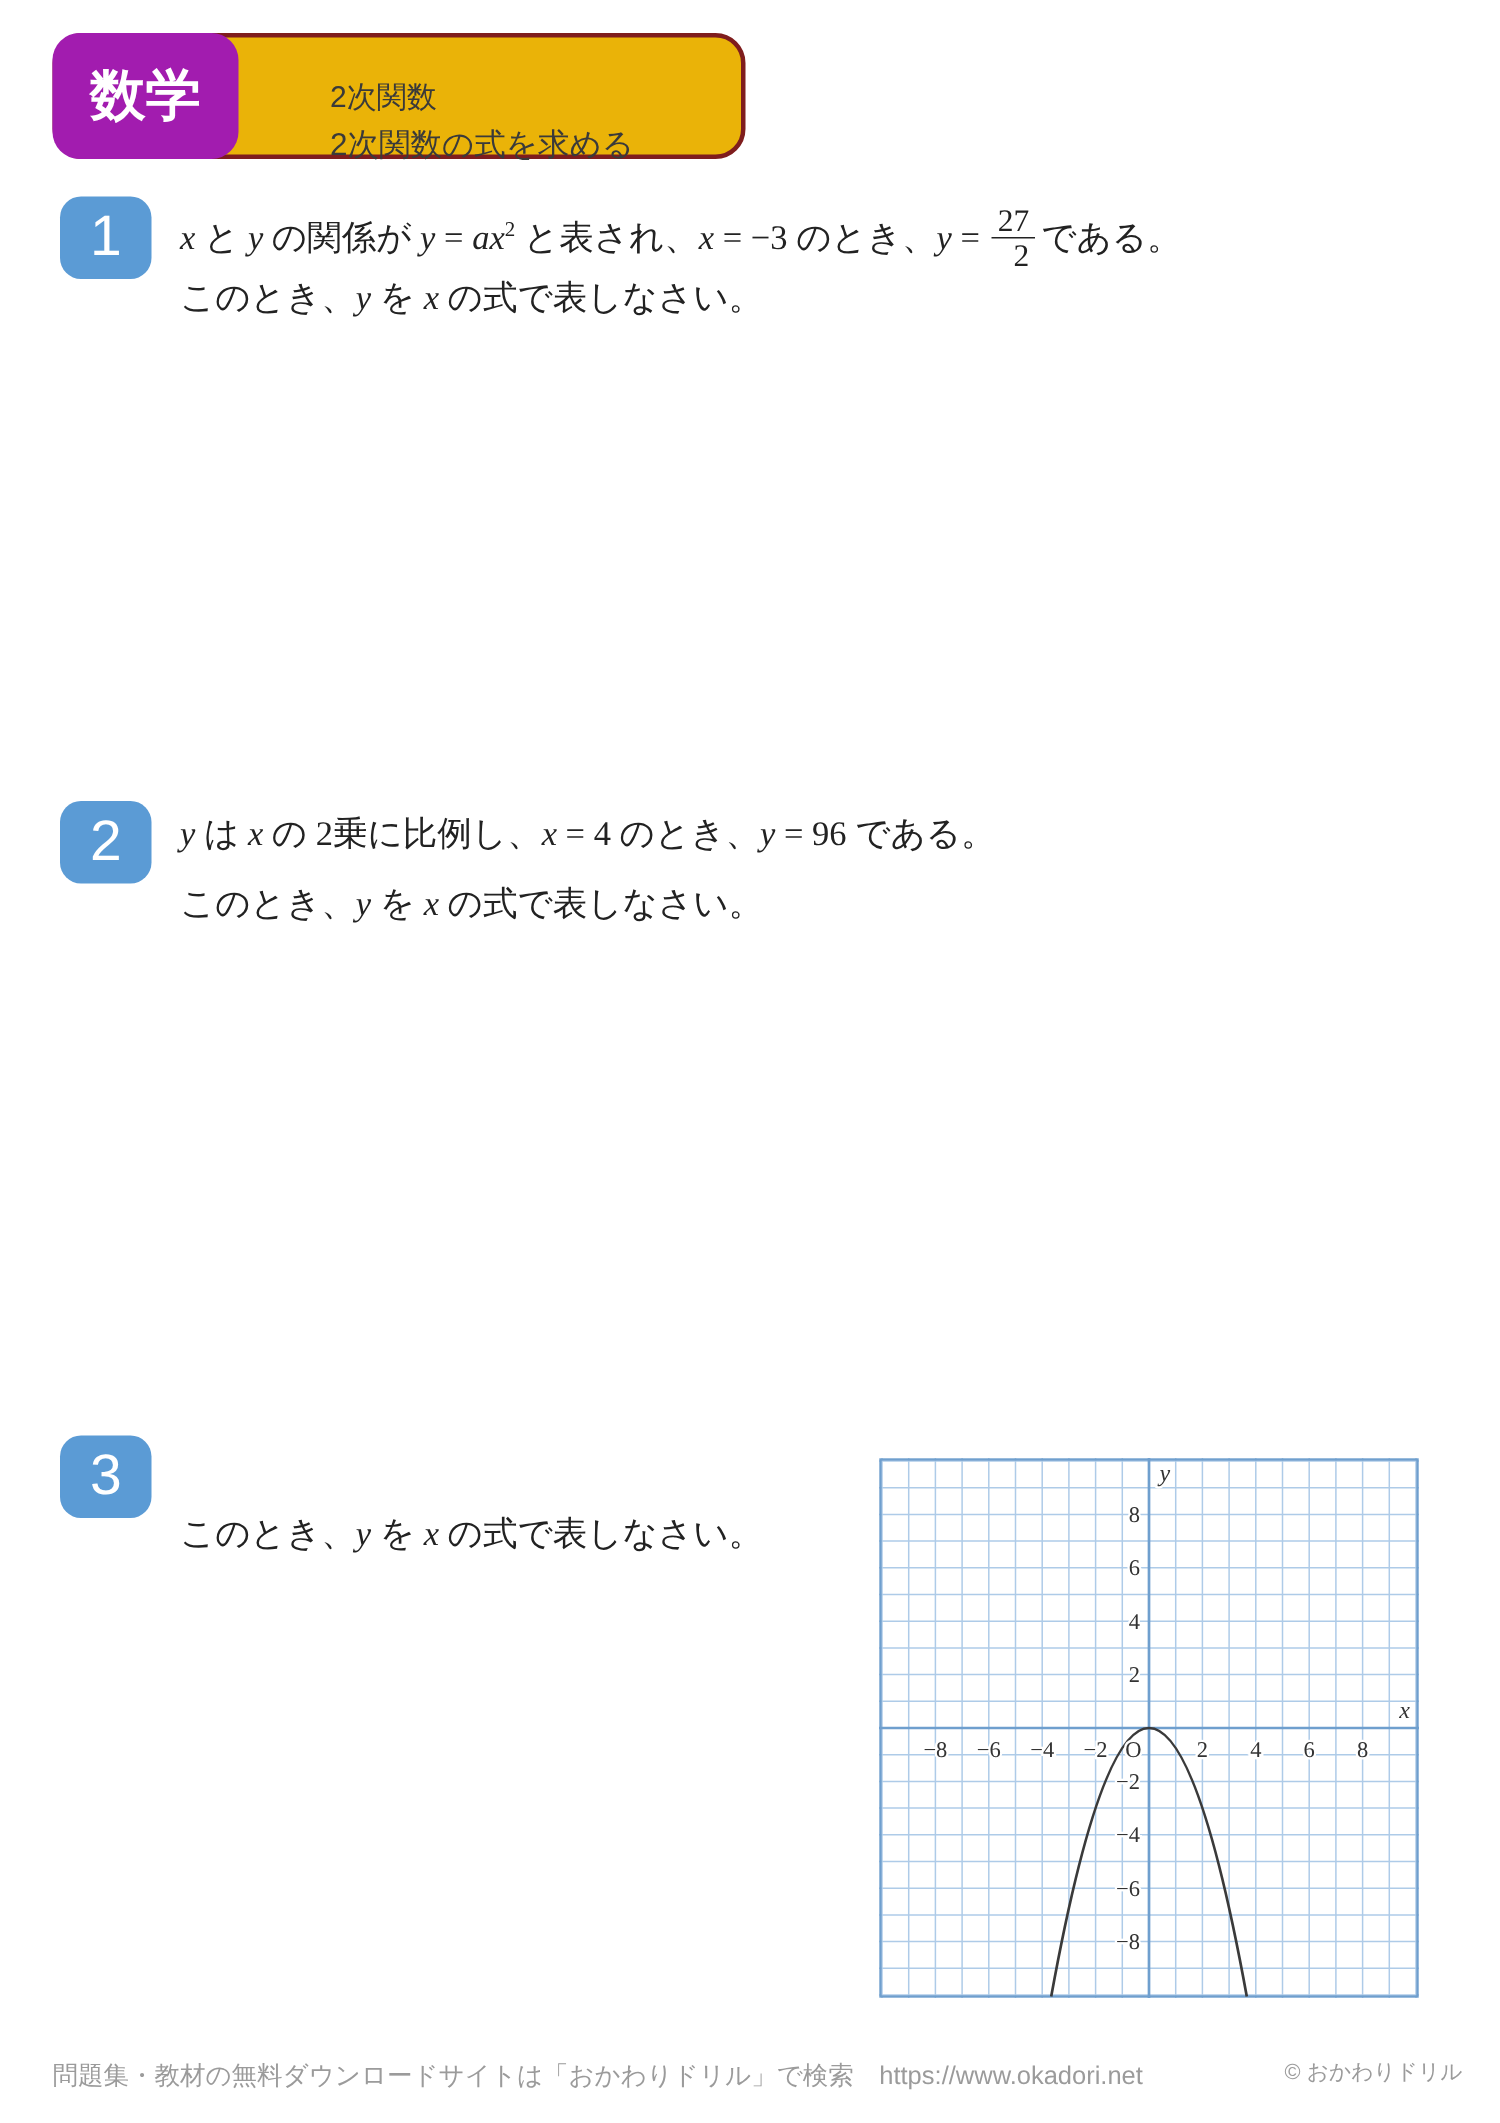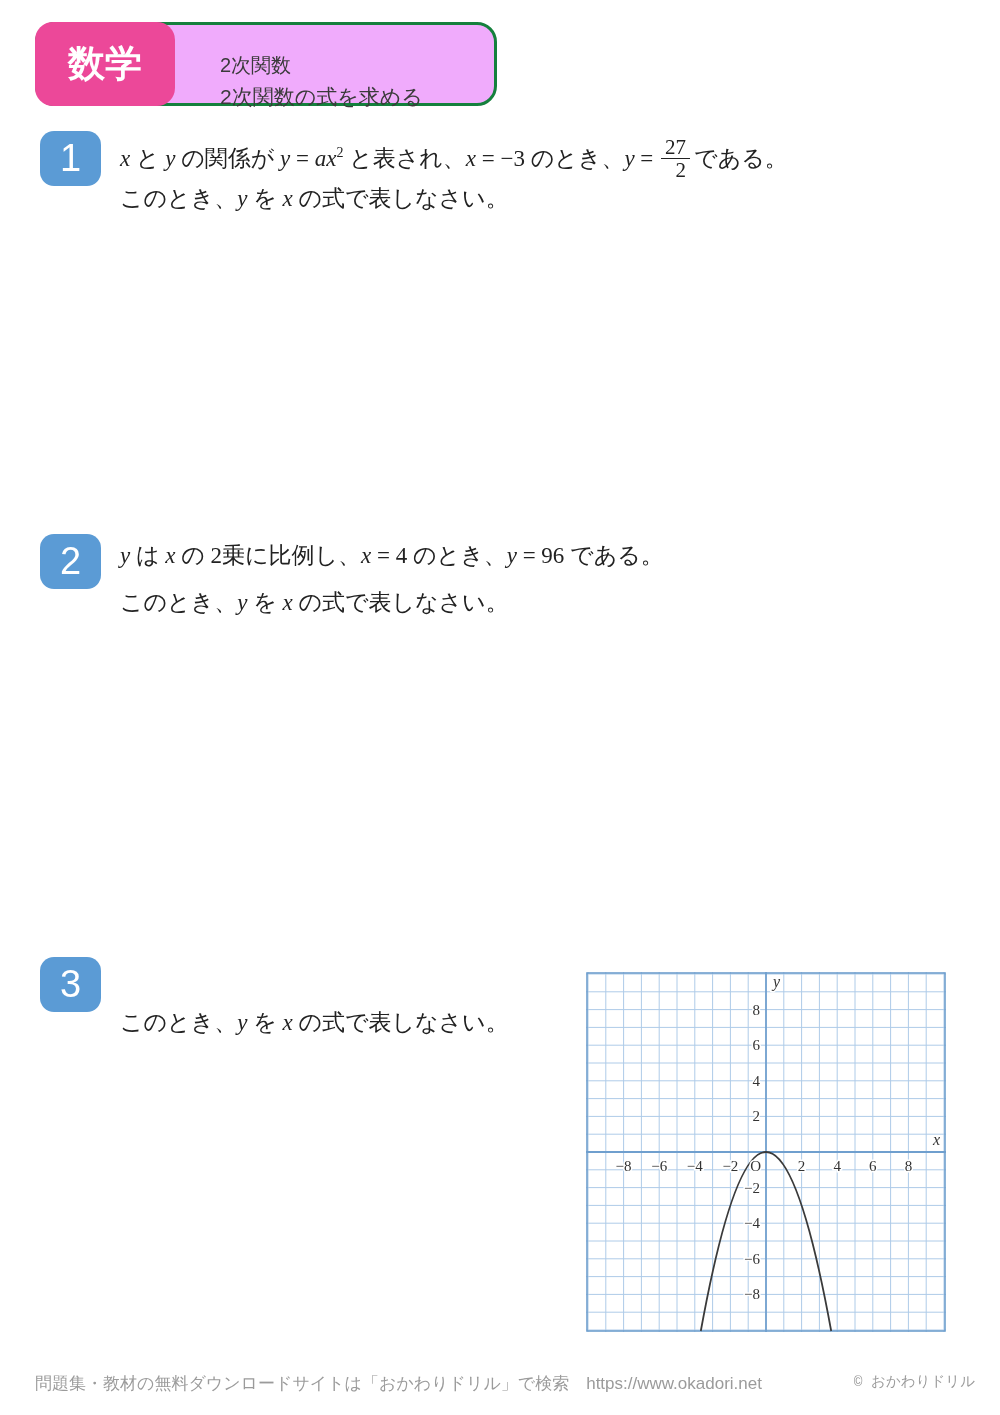--- a/index.html
+++ b/index.html
@@ -1,23 +1,23 @@
 <!DOCTYPE html>
 <html><head>
 <meta charset="utf-8">
 <style>
   html,body{margin:0;padding:0;background:#ffffff;}
   .page{position:relative;width:1000px;height:1415px;background:#fff;overflow:hidden;
         font-family:"Liberation Serif","DejaVu Serif",serif;color:#2b2b2b;}
 
   
   .header-box{position:absolute;left:35px;top:22px;width:462px;height:84px;
-              border:3px solid #15803d;border-radius:20px;background:#f0abfc;box-sizing:border-box;}
-  .subject-badge{position:absolute;left:35px;top:22px;width:140px;height:84px;
-                 background:#ec4899;border-radius:18px;display:flex;align-items:center;justify-content:center;
+              border:3px solid #7f1d1d;border-radius:20px;background:#eab308;box-sizing:border-box;}
+  .subject-badge{position:absolute;left:35px;top:22px;width:124px;height:84px;
+                 background:#a21caf;border-radius:18px;display:flex;align-items:center;justify-content:center;
                  color:#fff;font-size:37px;font-weight:bold;font-family:"Liberation Sans","DejaVu Sans",sans-serif;}
   .header-text{position:absolute;left:182px;top:28px;font-family:"Liberation Sans","DejaVu Sans",sans-serif;color:#3a3a3a;}
   .header-category{font-size:20px;line-height:24px;}
   .header-title{font-size:21px;line-height:36px;margin-top:2px;}
 
   
   .p-badge{position:absolute;width:61px;height:55px;background:#5b9bd5;border-radius:14px;
            display:flex;align-items:center;justify-content:center;color:#fff;font-size:38px;
            font-family:"Liberation Sans","DejaVu Sans",sans-serif;}
   .p-line{position:absolute;left:120px;font-size:23px;color:#222;white-space:pre;}
@@ -30,21 +30,21 @@
   .frac .den{border-top:1.6px solid #222;padding:0 4px;}
   .frac .num{padding:0 4px;}
 
   
   .graph-wrap{position:absolute;left:586px;top:972px;width:360px;height:360px;}
 
   
   .footer-left{position:absolute;left:35px;top:1372px;font-size:17px;color:#9b9b9b;
                font-family:"Liberation Sans","DejaVu Sans",sans-serif;}
   .footer-right{position:absolute;right:25px;top:1372px;font-size:14.5px;color:#9b9b9b;
-                font-family:Liberation Mono, monospace;}
+                font-family:Liberation Sans, sans-serif;}
 </style>
 </head>
 <body>
 
 <div class="page">
 
   <div class="header-box">
     <div class="header-text">
       <div class="header-category">2次関数</div>
       <div class="header-title">2次関数の式を求める</div>

